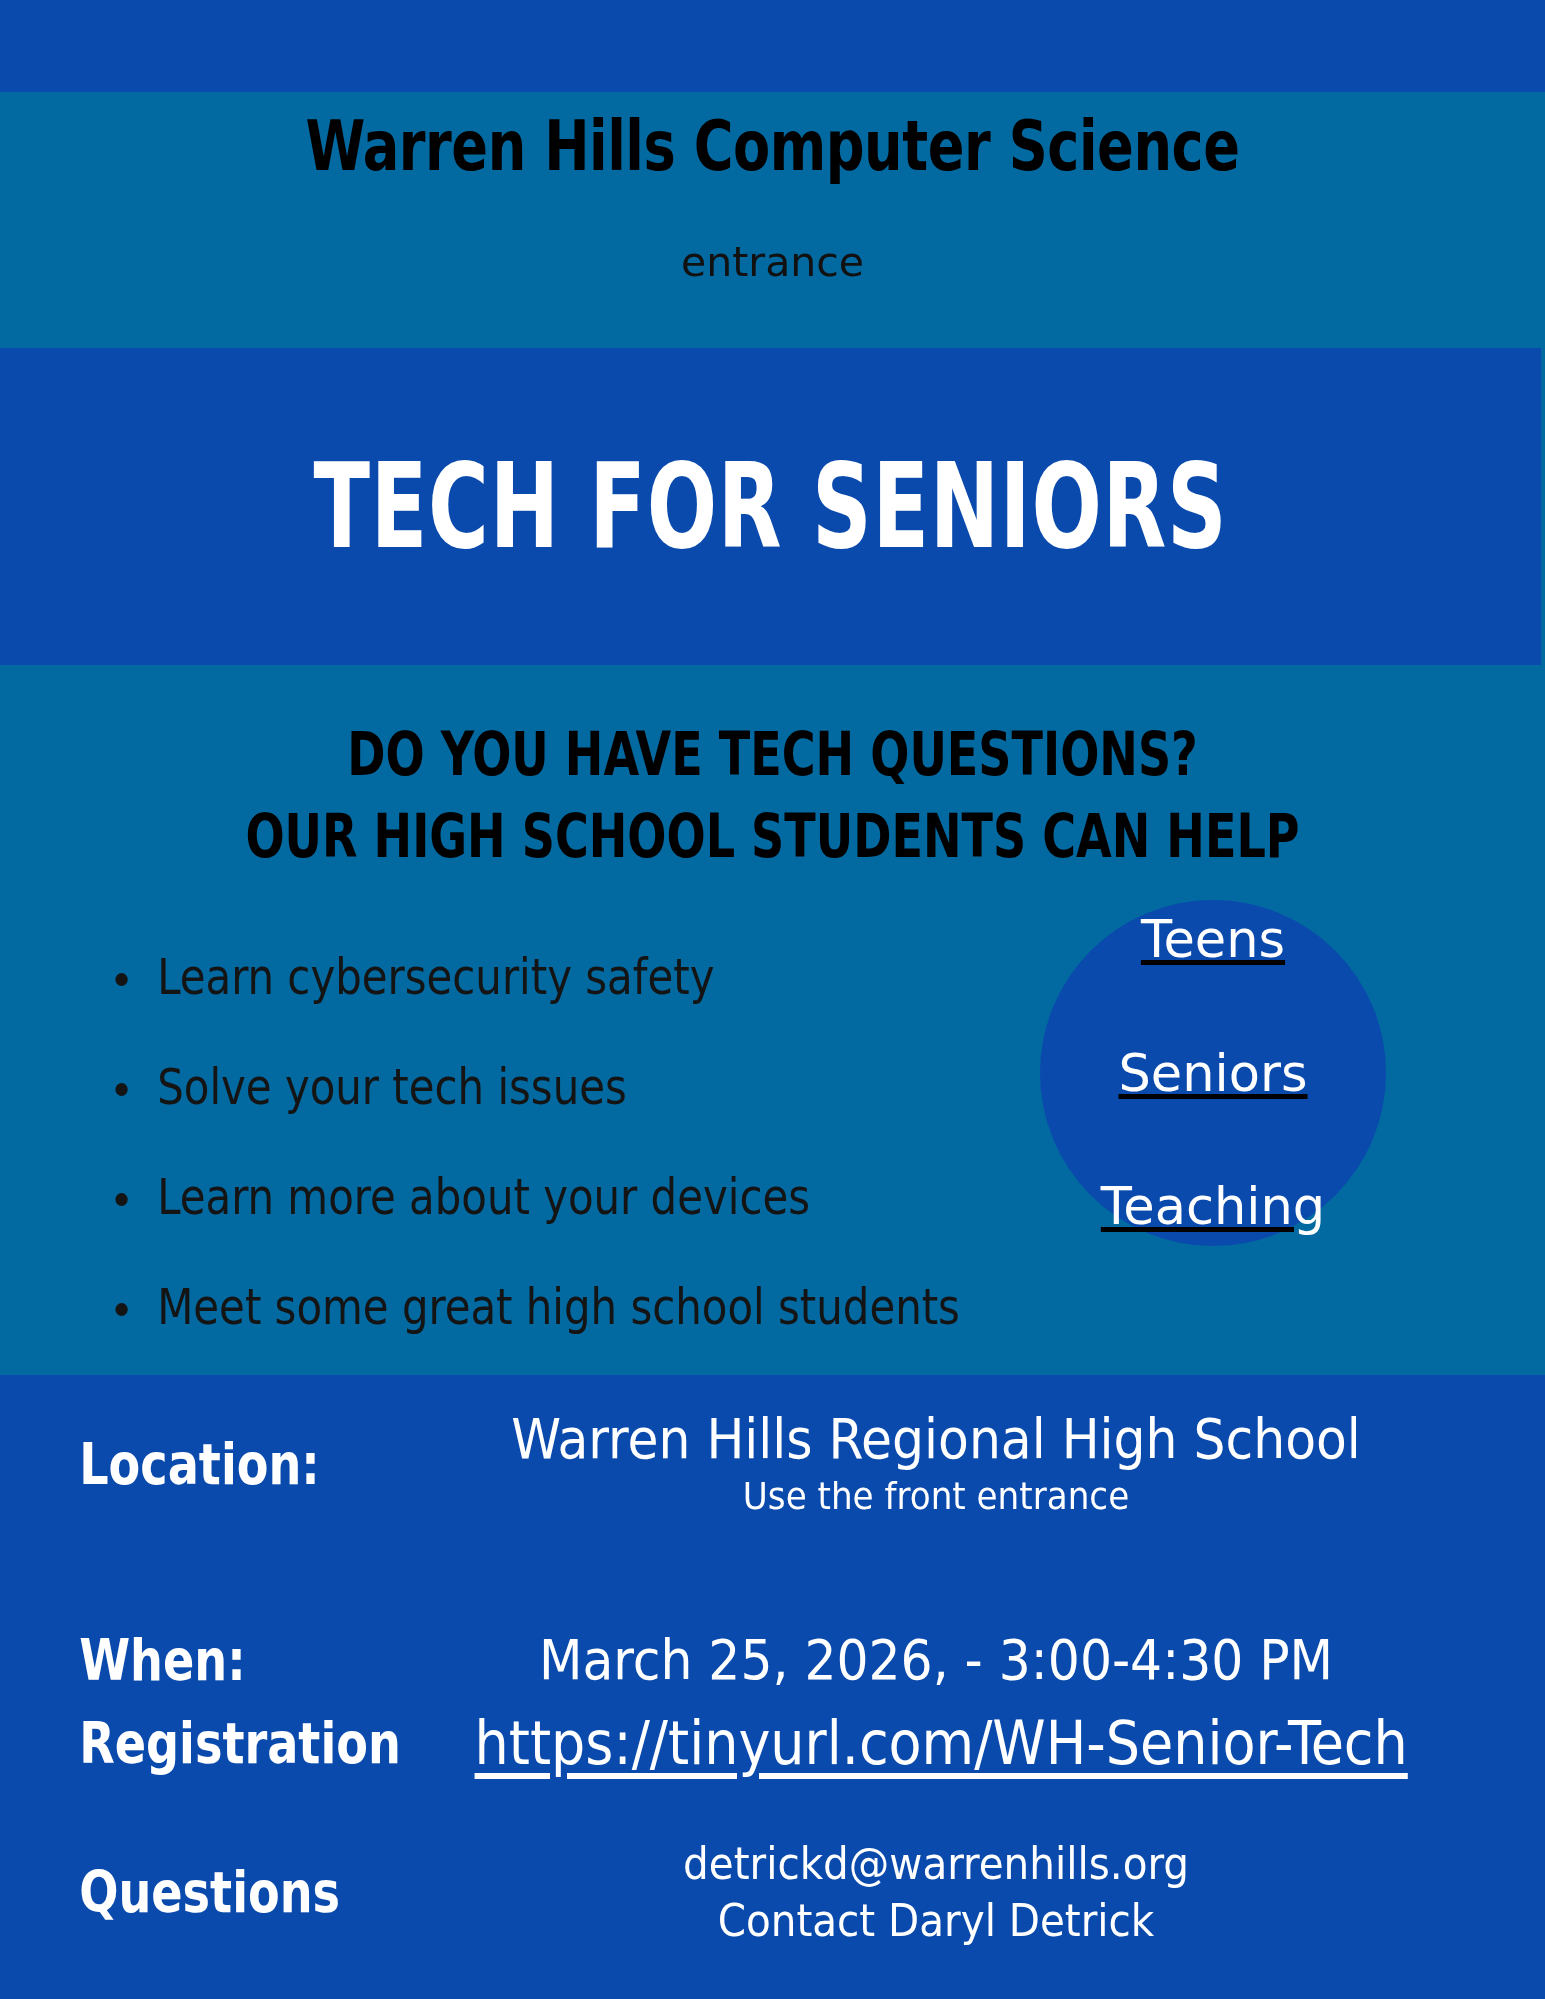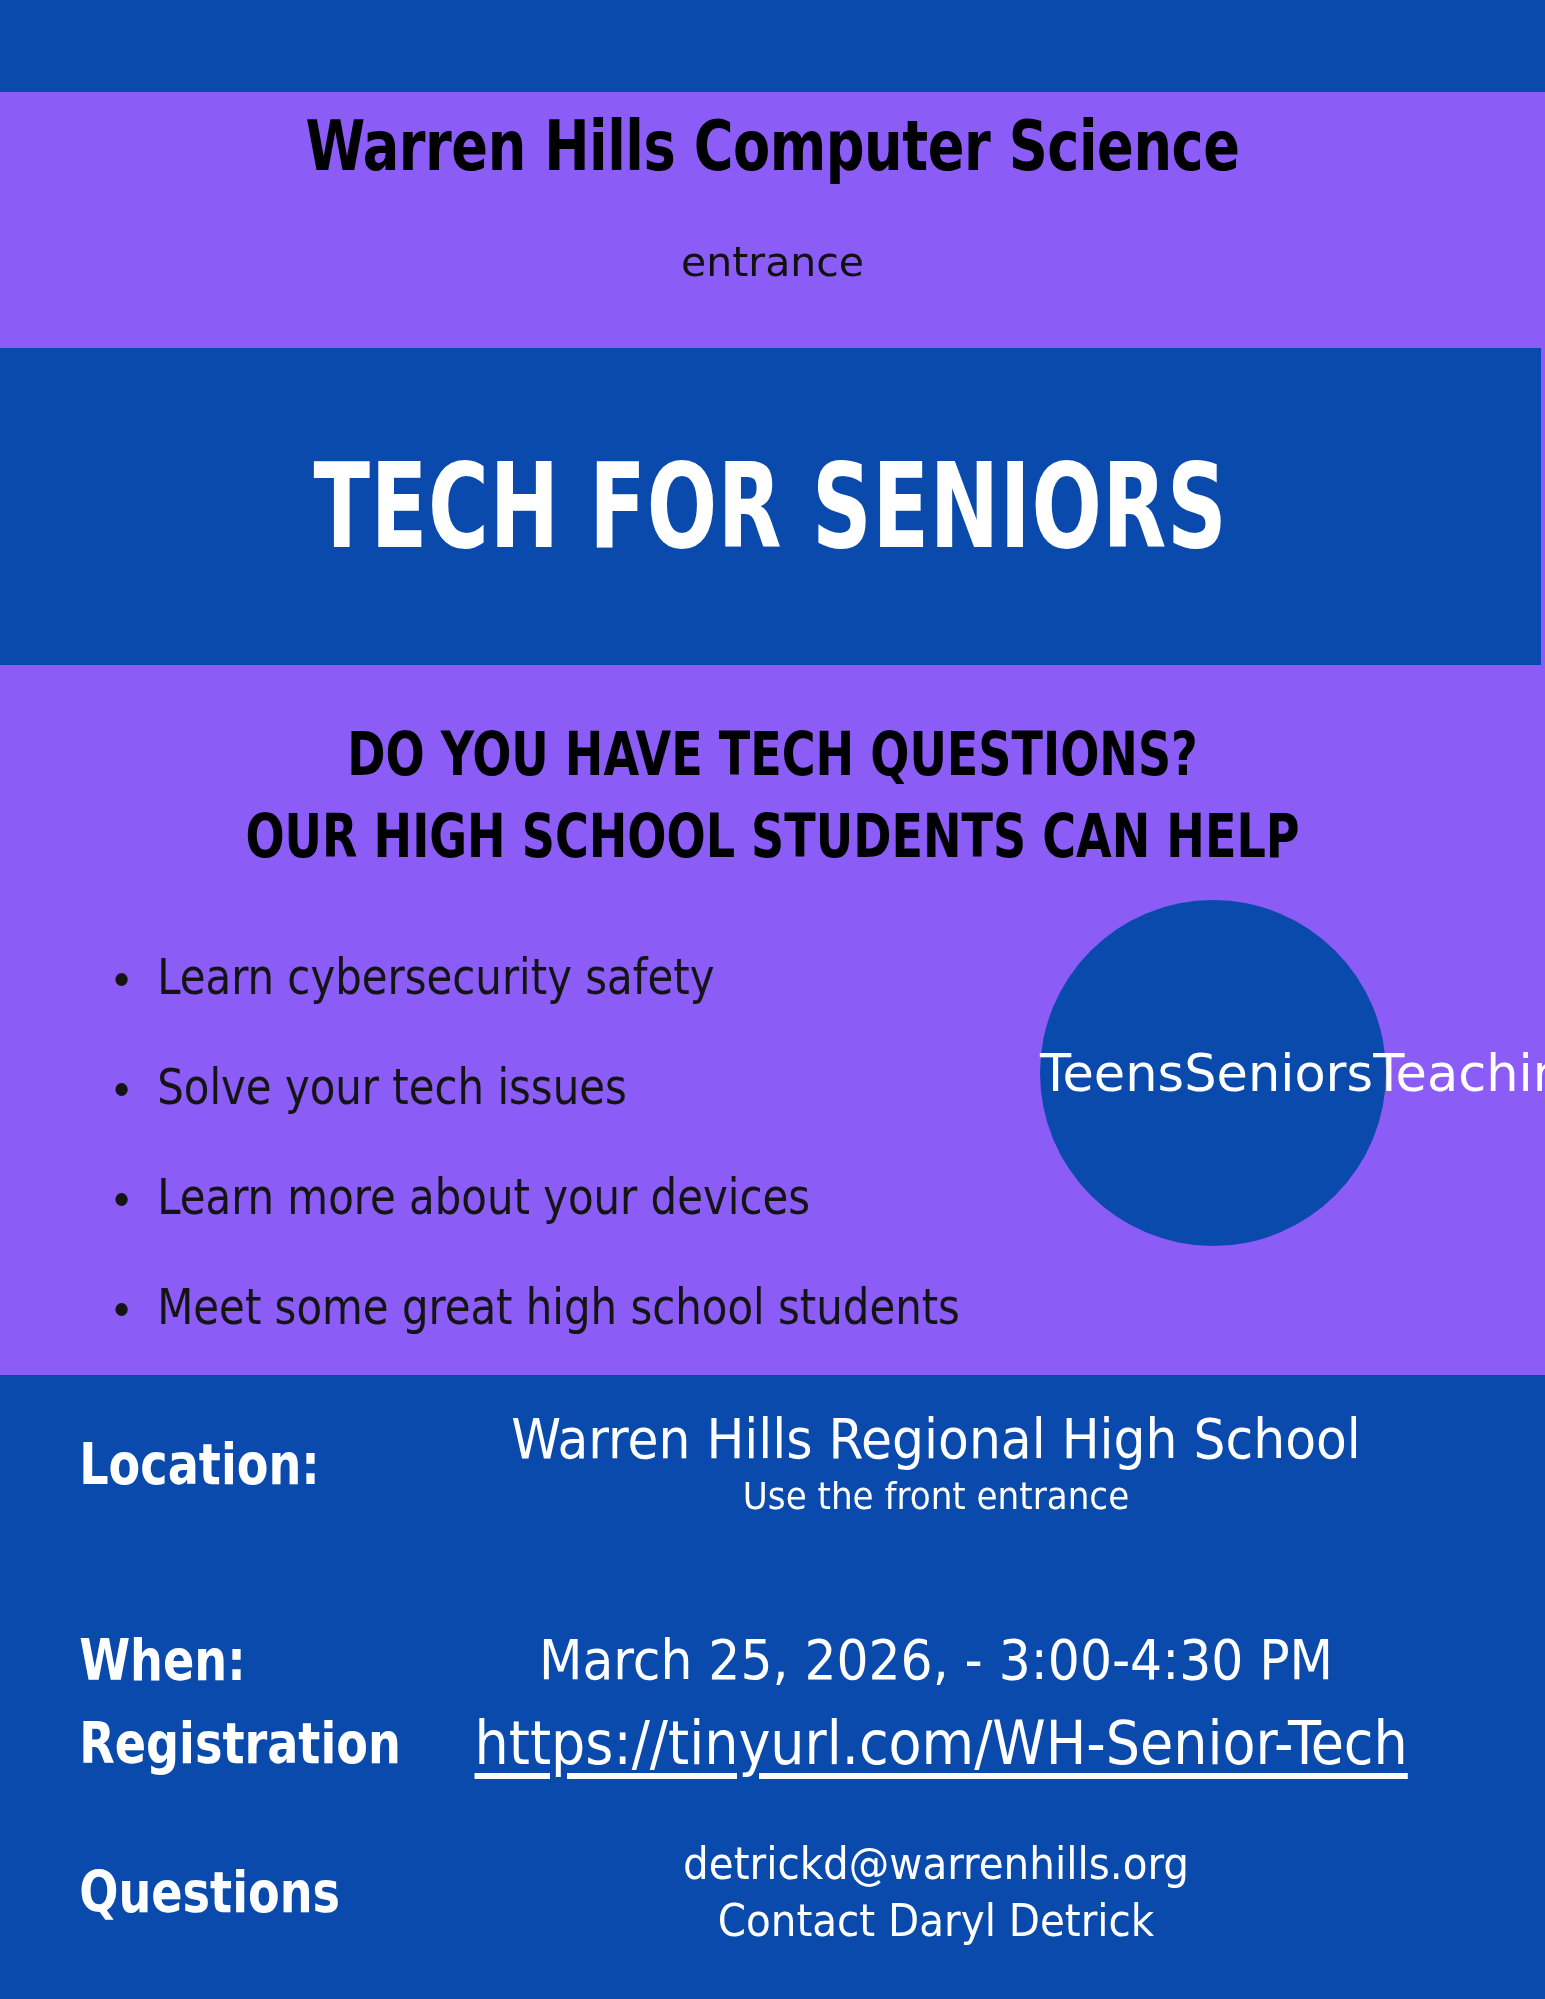--- a/index.html
+++ b/index.html
@@ -8,21 +8,21 @@
     background: #ffffff;
   }
   body {
     font-family: "Liberation Sans", sans-serif;
   }
 
   #flyer {
     position: relative;
     width: 1545px;
     height: 1999px;
-    background: #8b5cf6;
+    background: #0369a1;
     overflow: hidden;
   }
 
   
   .band-top {
     position: absolute;
     left: 0;
     top: 0;
     width: 1545px;
     height: 92px;
@@ -150,23 +150,24 @@
   
   .badge {
     position: absolute;
     left: 1040px;
     top: 900px;
     width: 346px;
     height: 346px;
     border-radius: 50%;
     background: var(--brand, #0A4AAD);
     display: flex;
-    flex-direction: row;
+    flex-direction: column;
     align-items: center;
     justify-content: space-between;
+    text-decoration: underline;
   }
   .badge span {
     display: block;
     font-family: "DejaVu Sans", sans-serif;
     font-weight: 400;
     font-size: 51px;
     line-height: 79px;
     color: #ffffff;
     text-align: center;
     white-space: nowrap;

